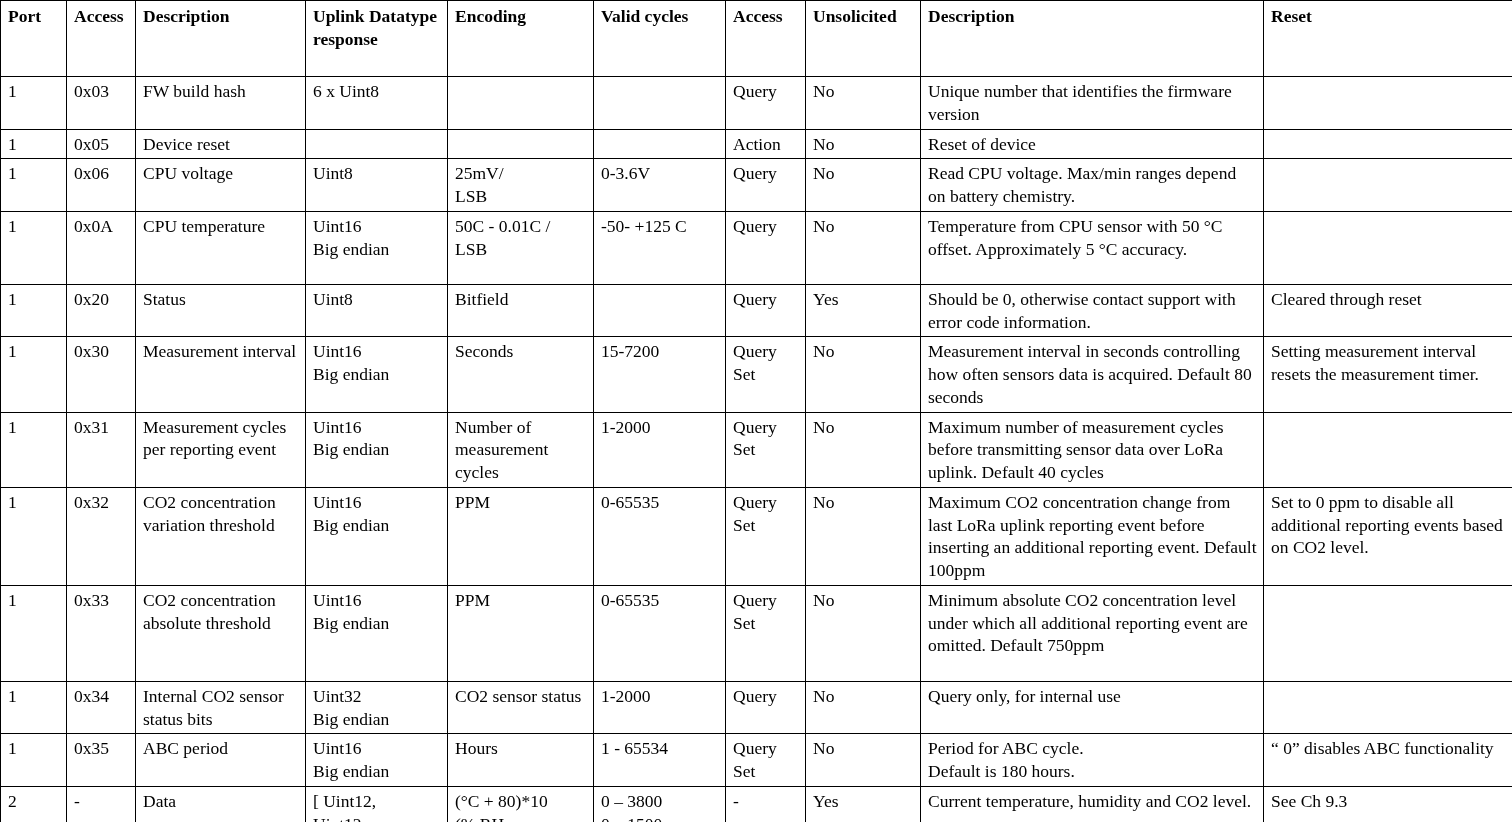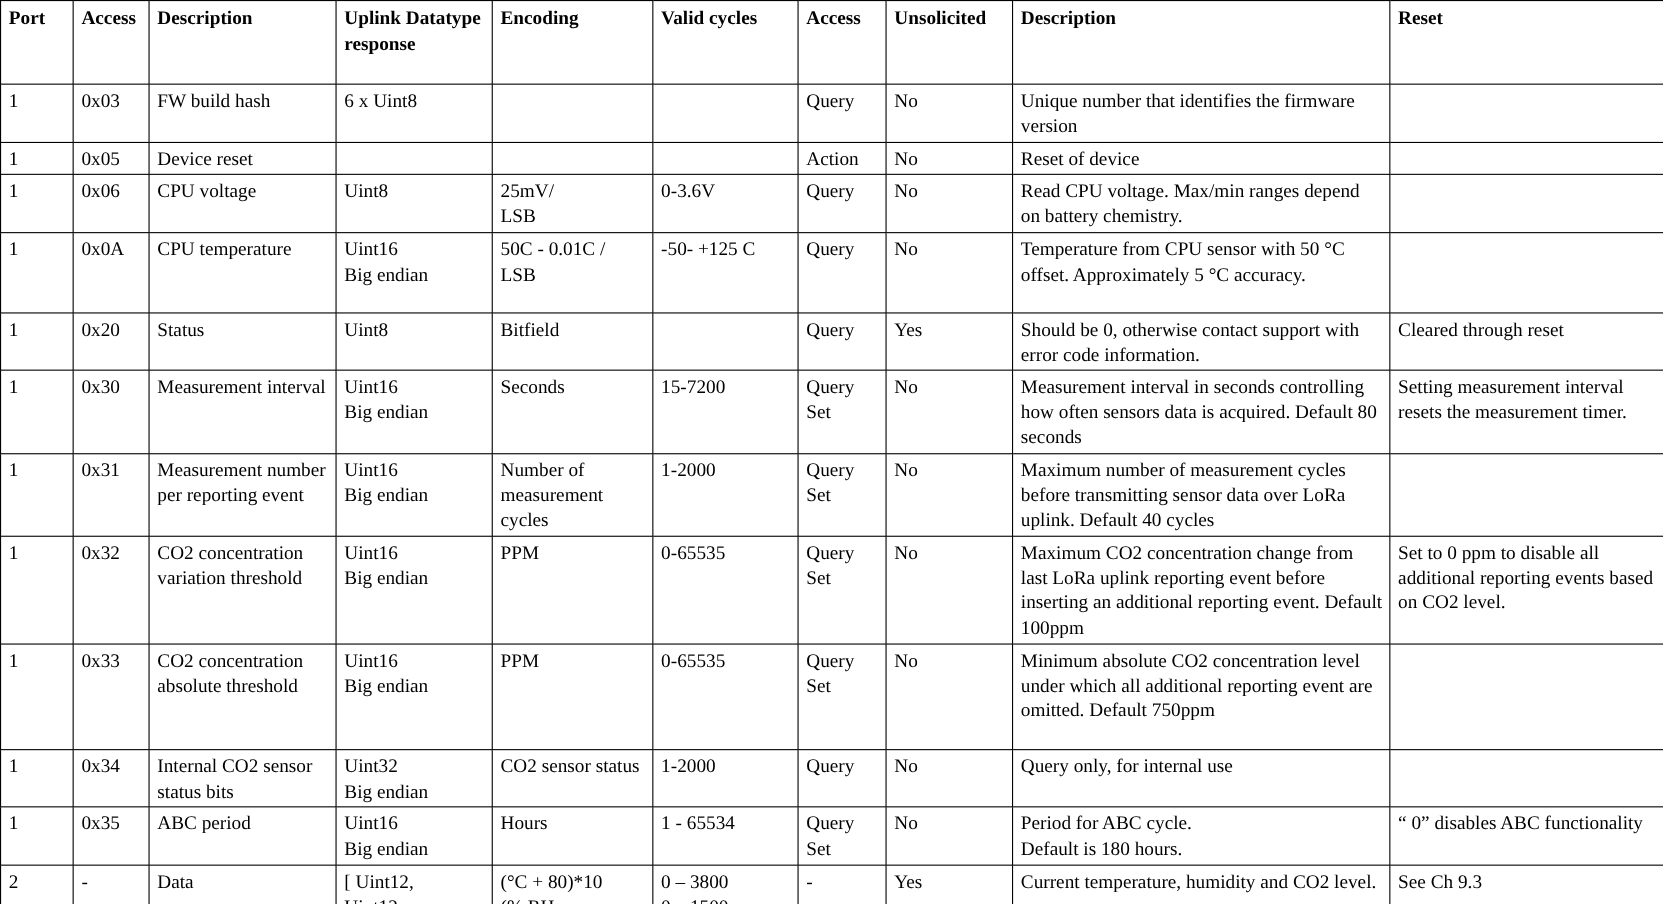--- a/index.html
+++ b/index.html
@@ -170,21 +170,21 @@
       <td class="nowrap-lines">15-7200</td>
       <td class="nowrap-lines">Query
 Set</td>
       <td>No</td>
       <td class="nowrap-lines">Measurement interval in seconds controlling how often sensors data is acquired. Default 80 seconds</td>
       <td>Setting measurement interval resets the measurement timer.</td>
     </tr>
     <tr class="r6">
       <td>1</td>
       <td>0x31</td>
-      <td>Measurement number per reporting event</td>
+      <td>Measurement cycles per reporting event</td>
       <td class="nowrap-lines">Uint16
 Big endian</td>
       <td class="nowrap-lines">Number of measurement cycles</td>
       <td class="nowrap-lines">1-2000</td>
       <td class="nowrap-lines">Query
 Set</td>
       <td>No</td>
       <td class="nowrap-lines">Maximum number of measurement cycles before transmitting sensor data over LoRa uplink. Default 40 cycles</td>
       <td></td>
     </tr>

